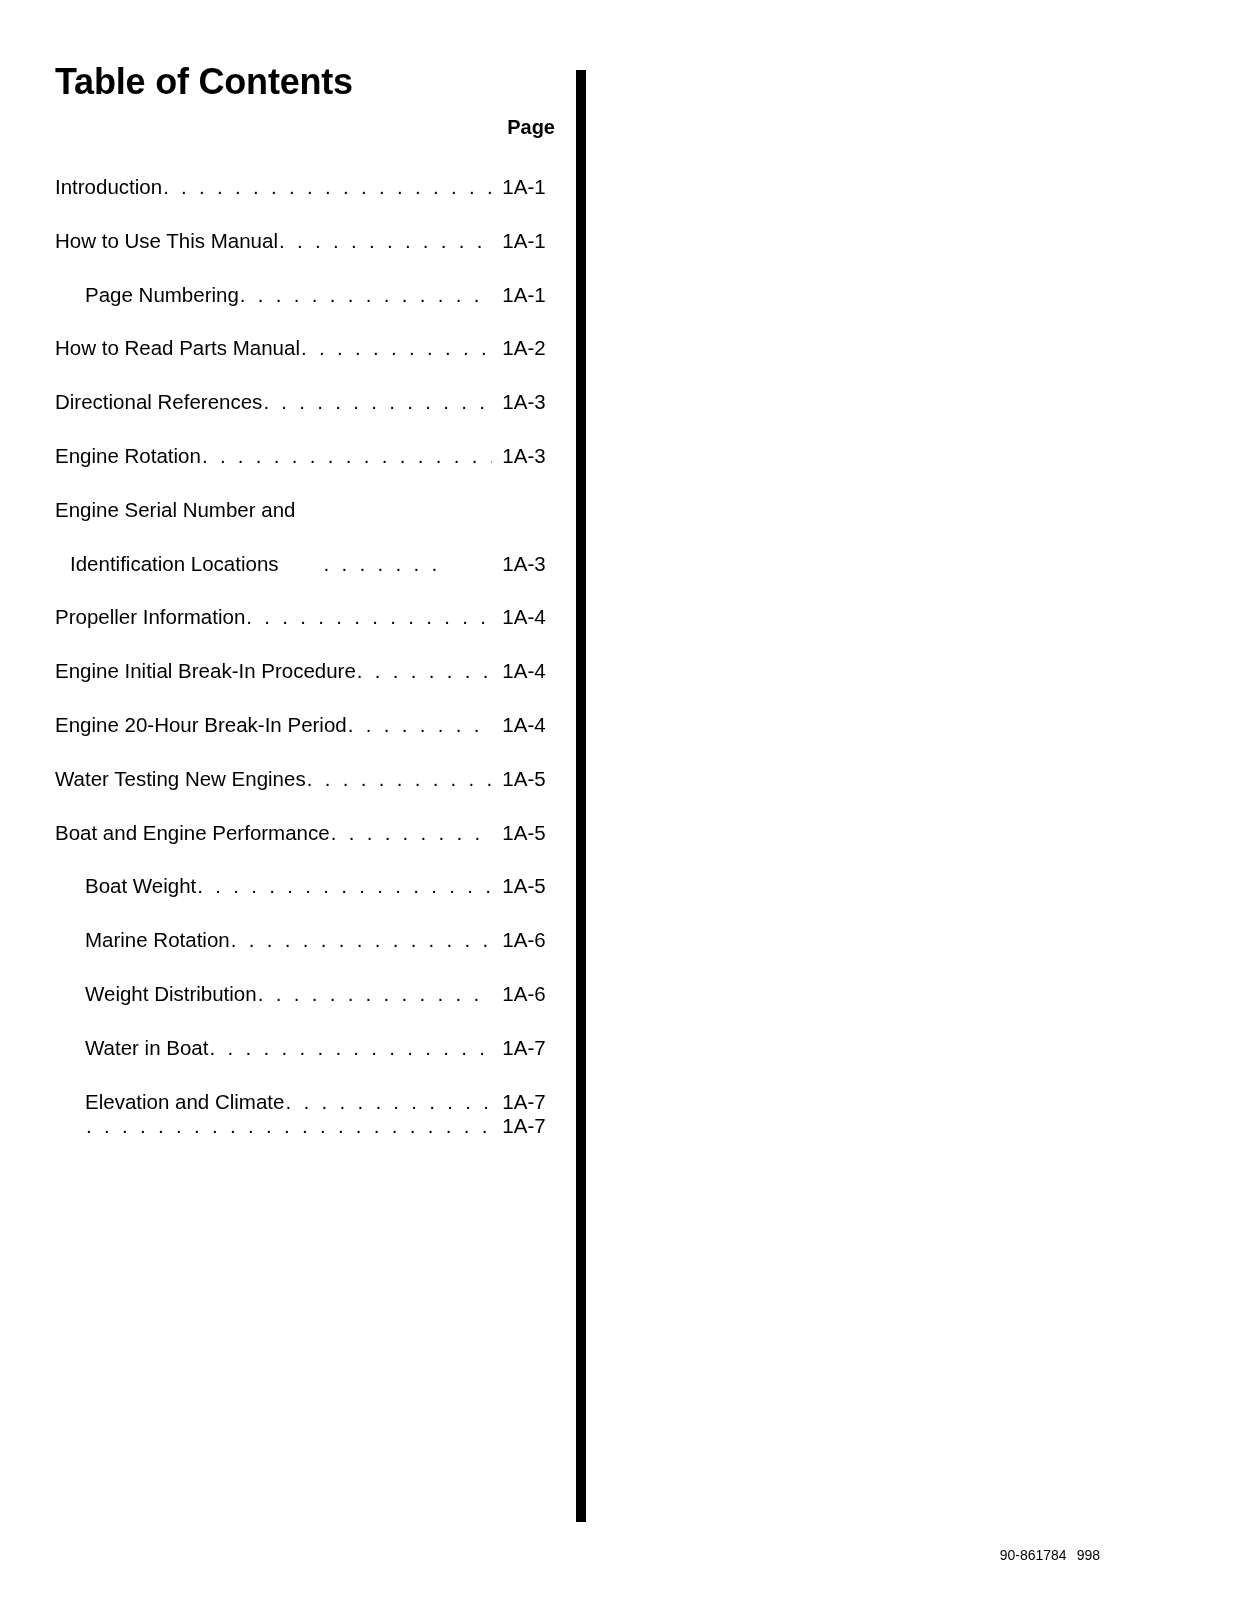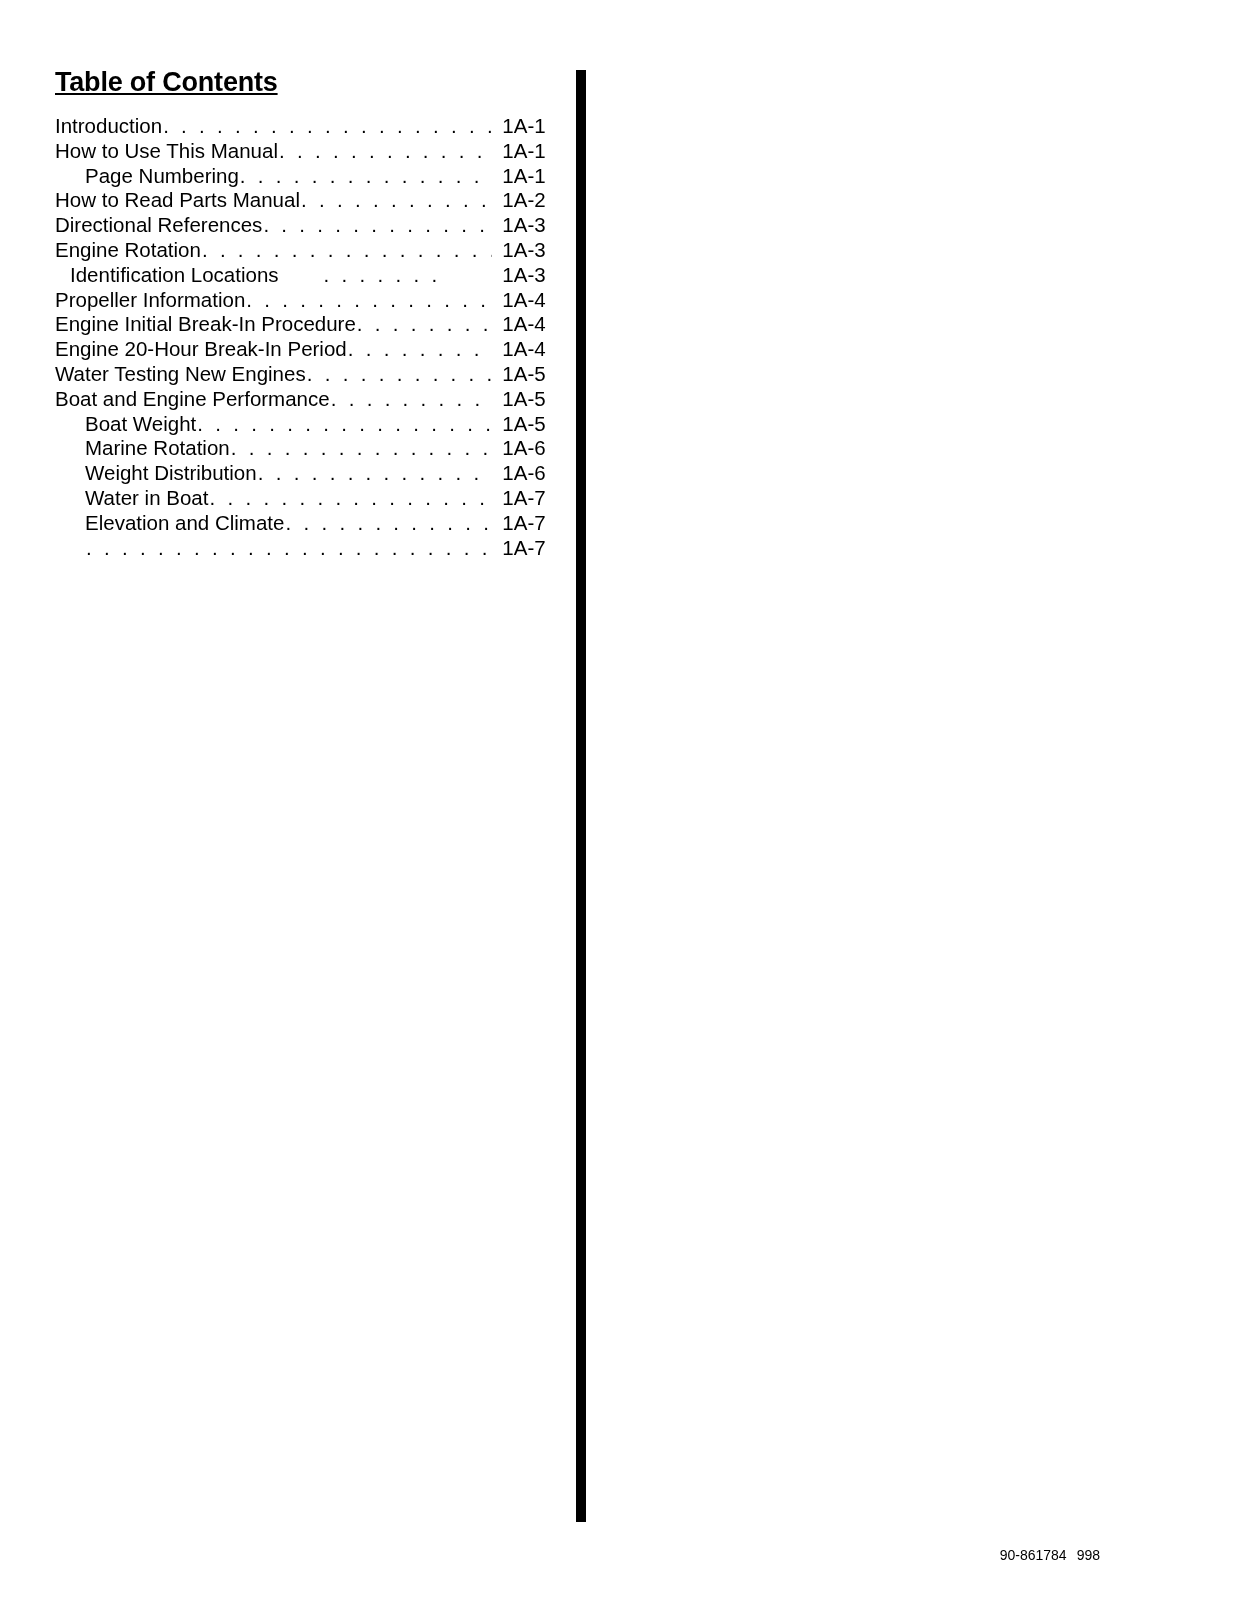--- a/index.html
+++ b/index.html
@@ -14,26 +14,25 @@
     font-family: "Liberation Sans", sans-serif;
     color: #000000;
     overflow: hidden;
   }
 
   
   .page-title {
     position: absolute;
     left: 55px;
     top: 62px;
-    font-size: 27px;
+    font-size: 36px;
     font-weight: bold;
     letter-spacing: -0.2px;
     line-height: 40px;
     white-space: nowrap;
-    text-decoration: underline;
   }
 
   
   .vrule {
     position: absolute;
     left: 576px;
     top: 70px;
     width: 10px;
     height: 1452px;
     background: #000000;
@@ -57,20 +56,21 @@
 
   .toc-row {
     display: flex;
     align-items: baseline;
     font-size: 20.5px;
     line-height: 24.8px;
     white-space: nowrap;
   }
   .toc-row .lbl {
     flex: 0 0 auto;
+    margin-top: 29px;
   }
   .toc-row .leader {
     flex: 1 1 auto;
     overflow: hidden;
     white-space: nowrap;
     margin: 0 1px;
     font-size: 20.5px;
     letter-spacing: 3.3px;
     color: #000;
   }
@@ -101,20 +101,21 @@
   .footer .docnum { margin-right: 10px; }
 </style>
 </head>
 <body>
 
 <div class="page-title">Table of Contents</div>
 
 <div class="vrule"></div>
 
 <div class="toc">
+  <div class="toc-col-head">Page</div>
   <div id="toc-rows">
       <div class="toc-row ind-0">
         <span class="lbl">Introduction</span>
         <span class="leader">. . . . . . . . . . . . . . . . . . . . . . . . . . . . . . . . . . . . . . . . . . . . . . . . . . . .</span>
         <span class="pg">1A-1</span>
       </div>
       <div class="toc-row ind-0">
         <span class="lbl">How to Use This Manual</span>
         <span class="leader">. . . . . . . . . . . . . . . . . . . . . . . . . . . . . . . . . . . . . . . . . . . . . . . . . . . .</span>
         <span class="pg">1A-1</span>
@@ -131,20 +132,25 @@
       </div>
       <div class="toc-row ind-0">
         <span class="lbl">Directional References</span>
         <span class="leader">. . . . . . . . . . . . . . . . . . . . . . . . . . . . . . . . . . . . . . . . . . . . . . . . . . . .</span>
         <span class="pg">1A-3</span>
       </div>
       <div class="toc-row ind-0">
         <span class="lbl">Engine Rotation</span>
         <span class="leader">. . . . . . . . . . . . . . . . . . . . . . . . . . . . . . . . . . . . . . . . . . . . . . . . . . . .</span>
         <span class="pg">1A-3</span>
+      </div>
+      <div class="toc-row ind-0 nolead">
+        <span class="lbl">Engine Serial Number and</span>
+        <span class="leader">. . . . . . . . . . . . . . . . . . . . . . . . . . . . . . . . . . . . . . . . . . . . . . . . . . . .</span>
+        <span class="pg"></span>
       </div>
       <div class="toc-row ind-w">
         <span class="lbl">Identification Locations</span>
         <span class="leader">. . . . . . . . . . . . . . . . . . . . . . . . . . . . . . . . . . . . . . . . . . . . . . . . . . . .</span>
         <span class="pg">1A-3</span>
       </div>
       <div class="toc-row ind-0">
         <span class="lbl">Propeller Information</span>
         <span class="leader">. . . . . . . . . . . . . . . . . . . . . . . . . . . . . . . . . . . . . . . . . . . . . . . . . . . .</span>
         <span class="pg">1A-4</span>

